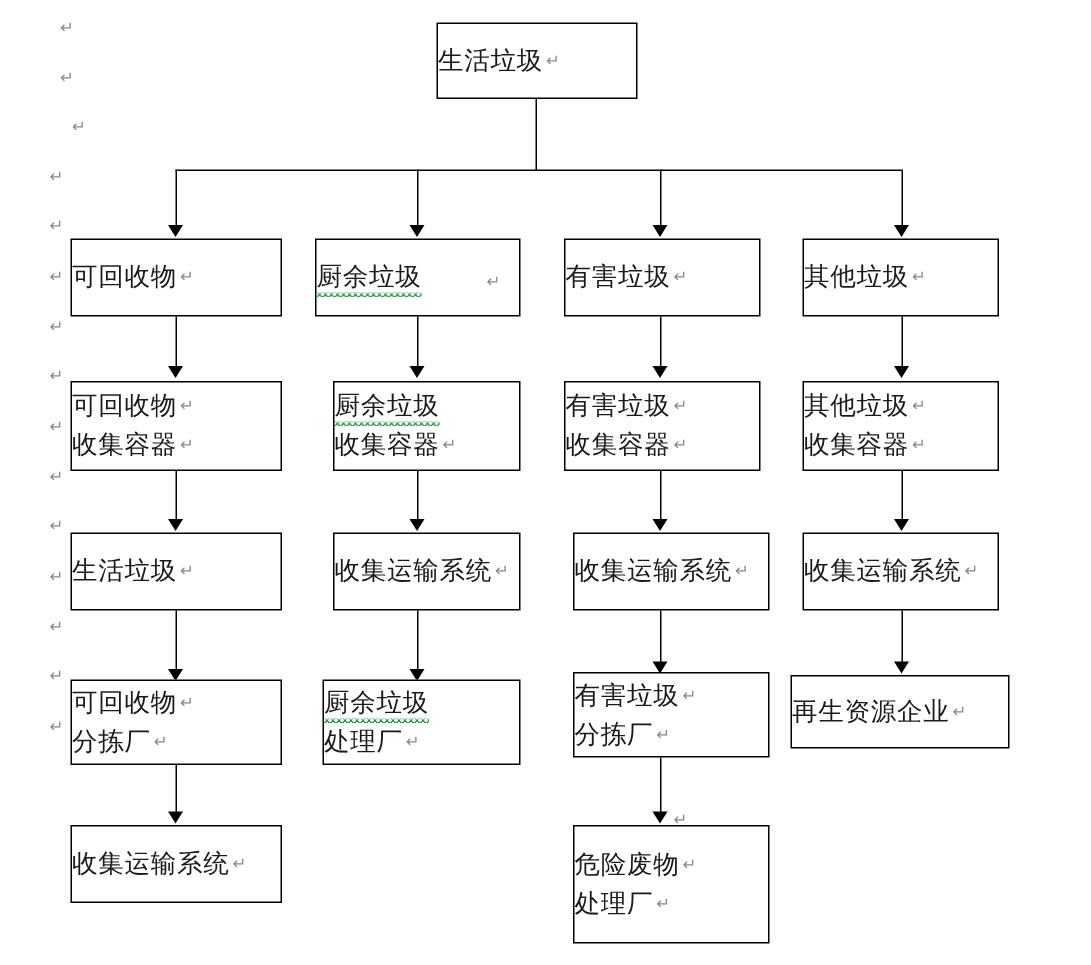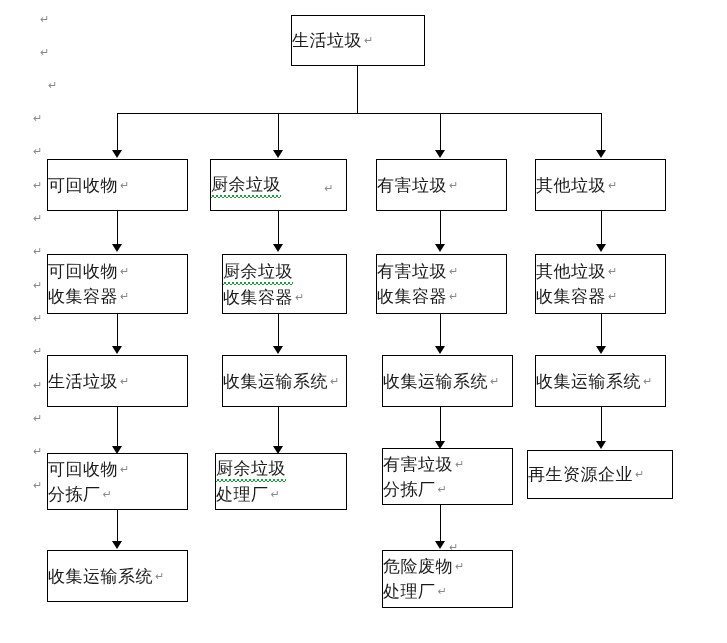--- a/index.html
+++ b/index.html
@@ -198,21 +198,21 @@
   <div class="arrowhead" style="left:435px; top:441px;"></div>
 
   <div class="box" style="left:382px; top:448px; width:131px; height:57px;">
     <span class="line"><span>有害垃圾</span><span class="pmark-inline">↵</span></span>
     <span class="line"><span>分拣厂</span><span class="pmark-inline">↵</span></span>
   </div>
   <div class="vline" style="left:440px; top:505px; height:38px;"></div>
   <div class="arrowhead" style="left:435px; top:541px;"></div>
   <span class="pmark" style="left:449px; top:542px;">↵</span>
 
-  <div class="box" style="left:382px; top:550px; width:131px; height:58px;">
+  <div class="box" style="left:382px; top:550px; width:131px; height:79px;">
     <span class="line"><span>危险废物</span><span class="pmark-inline">↵</span></span>
     <span class="line"><span>处理厂</span><span class="pmark-inline">↵</span></span>
   </div>
 
   <div class="box" style="left:535px; top:159px; width:131px; height:52px;">
     <span class="line"><span>其他垃圾</span><span class="pmark-inline">↵</span></span>
   </div>
   <div class="vline" style="left:601px; top:211px; height:34px;"></div>
   <div class="arrowhead" style="left:596px; top:244px;"></div>
 

